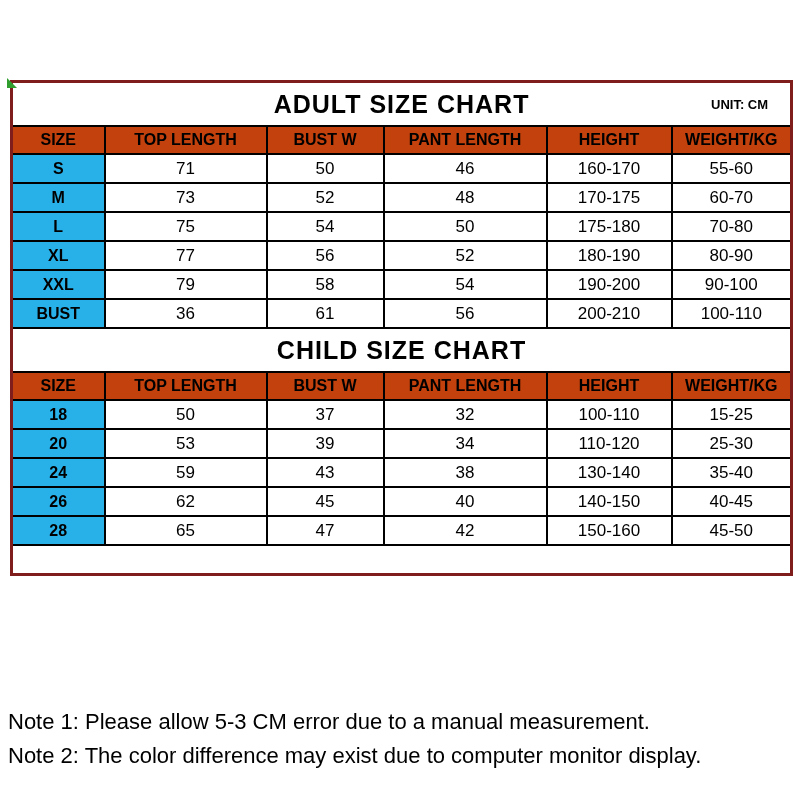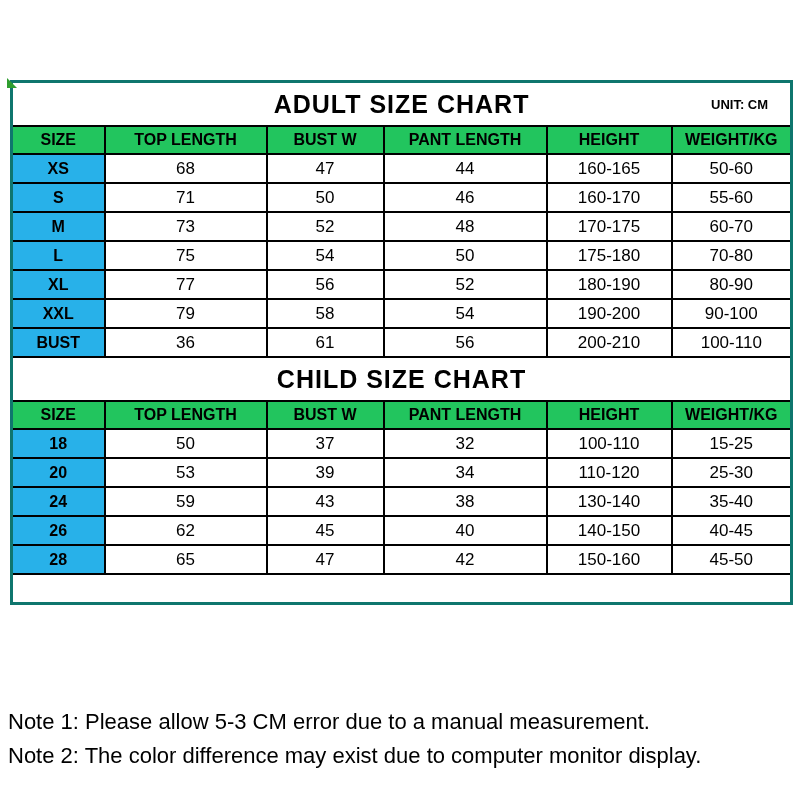--- a/index.html
+++ b/index.html
@@ -16,21 +16,21 @@
     background: #ffffff;
     overflow: hidden;
   }
   table.size-chart {
     position: absolute;
     left: 10px;
     top: 80px;
     width: 780px;
     border-collapse: collapse;
     table-layout: fixed;
-    border: 3px solid #0f766e;
+    border: 3px solid #7f1d1d;
   }
   table.size-chart th,
   table.size-chart td {
     border: 2px solid #000000;
     text-align: center;
     vertical-align: middle;
     padding: 0;
     overflow: hidden;
     white-space: nowrap;
   }
@@ -47,21 +47,21 @@
     right: 22px;
     top: 50%;
     transform: translateY(-50%);
     font-size: 13px;
     font-weight: bold;
     letter-spacing: 0;
     margin-left: 8px;
   }
   table.size-chart th {
     height: 26px;
-    background: #22c55e;
+    background: #c2410c;
     font-size: 16px;
     font-weight: bold;
   }
   table.size-chart td.size-cell {
     height: 27px;
     background: #28B1E9;
     font-size: 16px;
     font-weight: bold;
   }
   table.size-chart td.data-cell {
@@ -114,28 +114,20 @@
         </tr>
         <tr>
           <th>SIZE</th>
           <th>TOP LENGTH</th>
           <th>BUST W</th>
           <th>PANT LENGTH</th>
           <th>HEIGHT</th>
           <th>WEIGHT/KG</th>
         </tr>
         <tr>
-          <td class="size-cell">XS</td>
-          <td class="data-cell">68</td>
-          <td class="data-cell">47</td>
-          <td class="data-cell">44</td>
-          <td class="data-cell">160-165</td>
-          <td class="data-cell">50-60</td>
-        </tr>
-        <tr>
           <td class="size-cell">S</td>
           <td class="data-cell">71</td>
           <td class="data-cell">50</td>
           <td class="data-cell">46</td>
           <td class="data-cell">160-170</td>
           <td class="data-cell">55-60</td>
         </tr>
         <tr>
           <td class="size-cell">M</td>
           <td class="data-cell">73</td>

